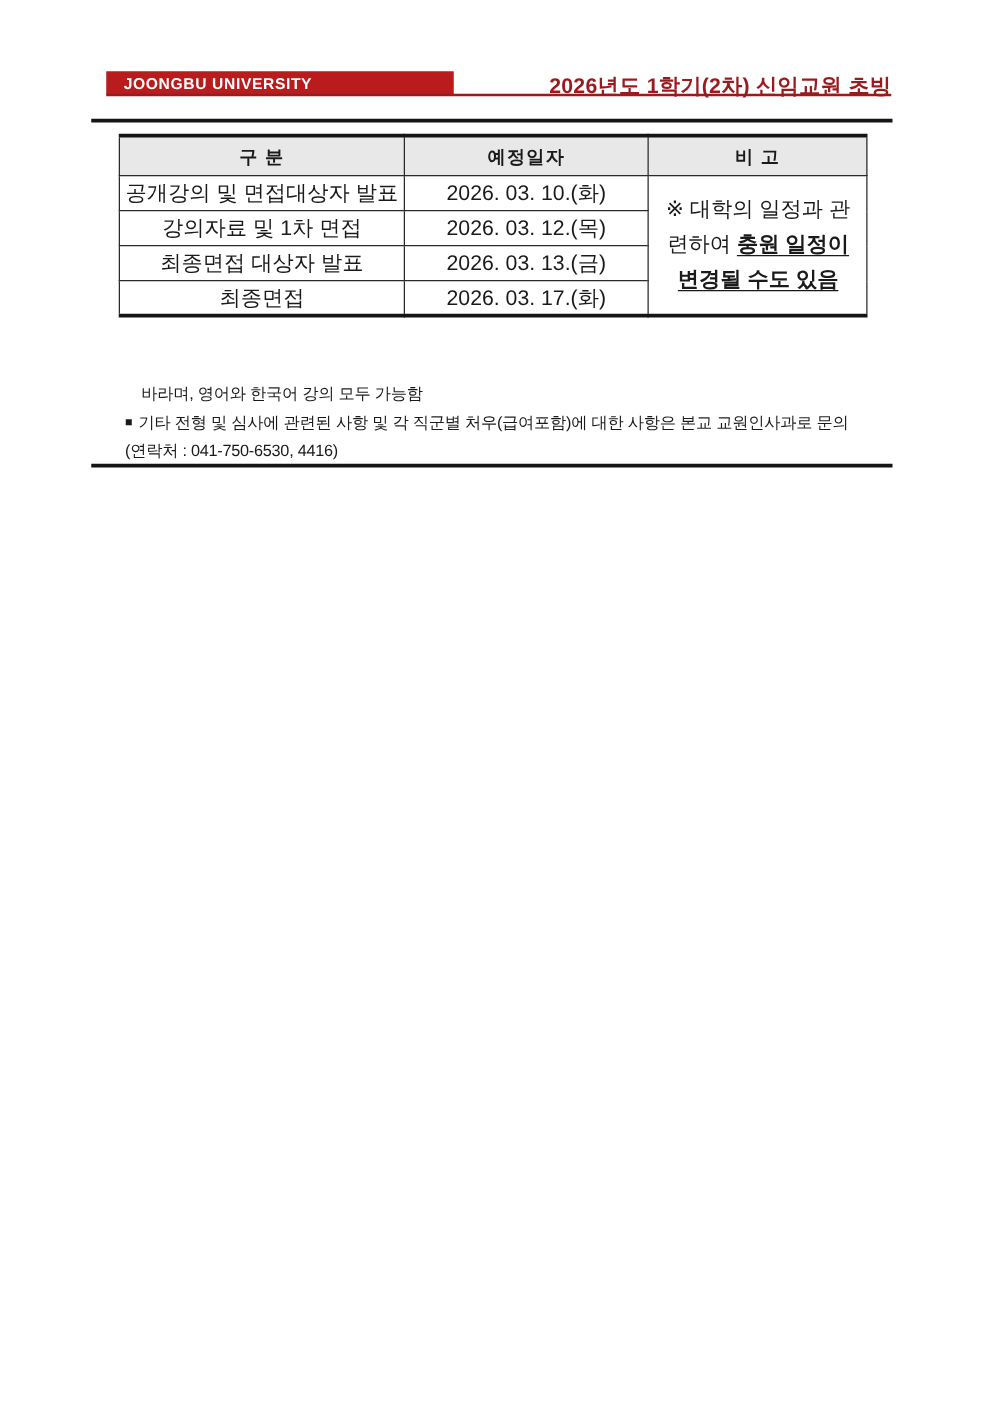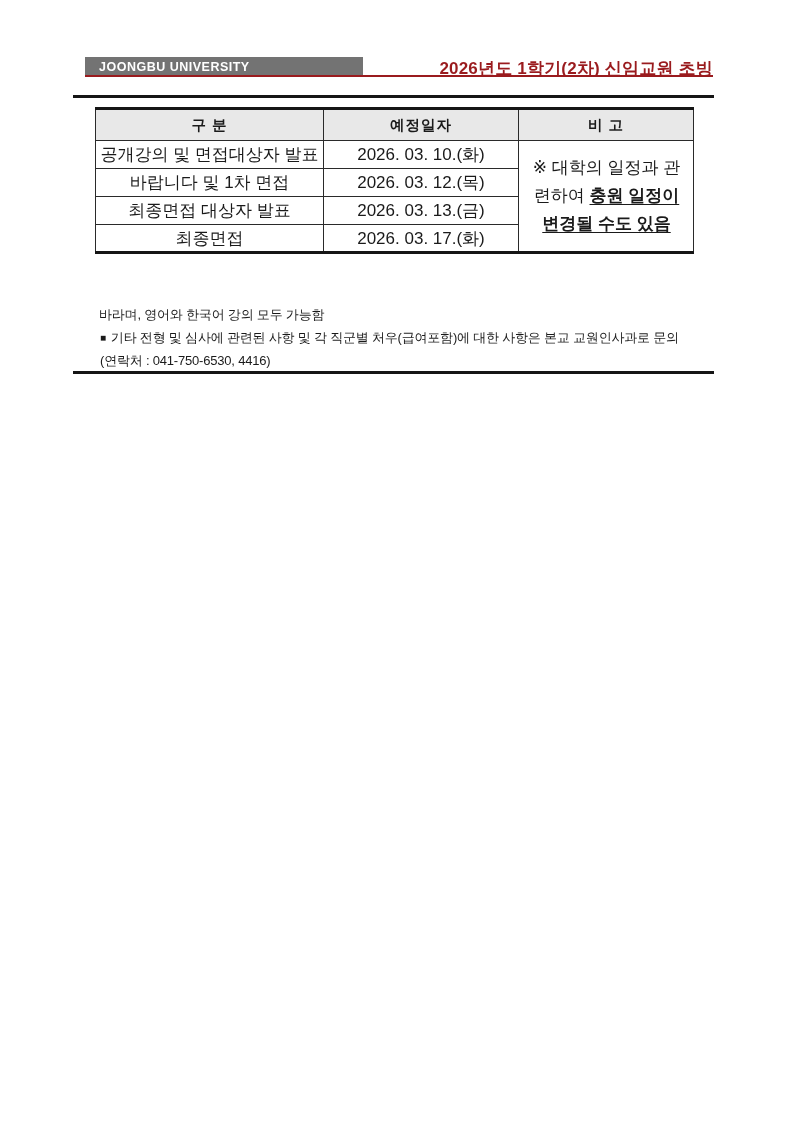--- a/index.html
+++ b/index.html
@@ -10,21 +10,21 @@
     color: #1a1a1a;
     position: relative;
     overflow: hidden;
   }
   .page { position: absolute; inset: 0; background: #fff; }
 
   
   .brand-box {
     position: absolute; left: 85px; top: 57px;
     width: 278px; height: 19px;
-    background: #737373;
+    background: #b91c1c;
     color: #ffffff;
     font-weight: bold; font-size: 12.5px; letter-spacing: 0.5px;
     display: flex; align-items: center; padding-left: 14px;
   }
   .header-red-rule {
     position: absolute; left: 85px; top: 75px;
     width: 628px; height: 2px; background: #9a1b1e;
   }
   .doc-title {
     position: absolute; top: 57px; right: 80px;
@@ -70,21 +70,21 @@
     text-underline-offset: 3px;
   }
 
   
   .note-line {
     position: absolute; white-space: nowrap;
     font-size: 13px; letter-spacing: -0.2px; line-height: 17px;
   }
   .n1 { left: 84px;  top: 259px; }
   .n2 { left: 99px;  top: 283px; }
-  .n3 { left: 99px; top: 306px; }
+  .n3 { left: 113px; top: 306px; }
   .n4 { left: 100px;  top: 329px; }
   .n5 { left: 100px; top: 352px; }
   .sq-bullet { font-size: 10px; vertical-align: 1px; margin-right: 5px; }
 </style>
 </head>
 <body>
 
 <div class="page">
 
   <div class="brand-box">
@@ -110,21 +110,21 @@
     </thead>
     <tbody>
       <tr>
         <td>공개강의 및 면접대상자 발표</td>
         <td>2026. 03. 10.(화)</td>
         <td class="remark-cell" rowspan="4">
           <span>※ 대학의 일정과 관련하여 </span><span class="remark-em">충원 일정이 변경될 수도 있음</span>
         </td>
       </tr>
       <tr>
-        <td>바랍니다 및 1차 면접</td>
+        <td>강의자료 및 1차 면접</td>
         <td>2026. 03. 12.(목)</td>
       </tr>
       <tr>
         <td>최종면접 대상자 발표</td>
         <td>2026. 03. 13.(금)</td>
       </tr>
       <tr>
         <td>최종면접</td>
         <td>2026. 03. 17.(화)</td>
       </tr>

